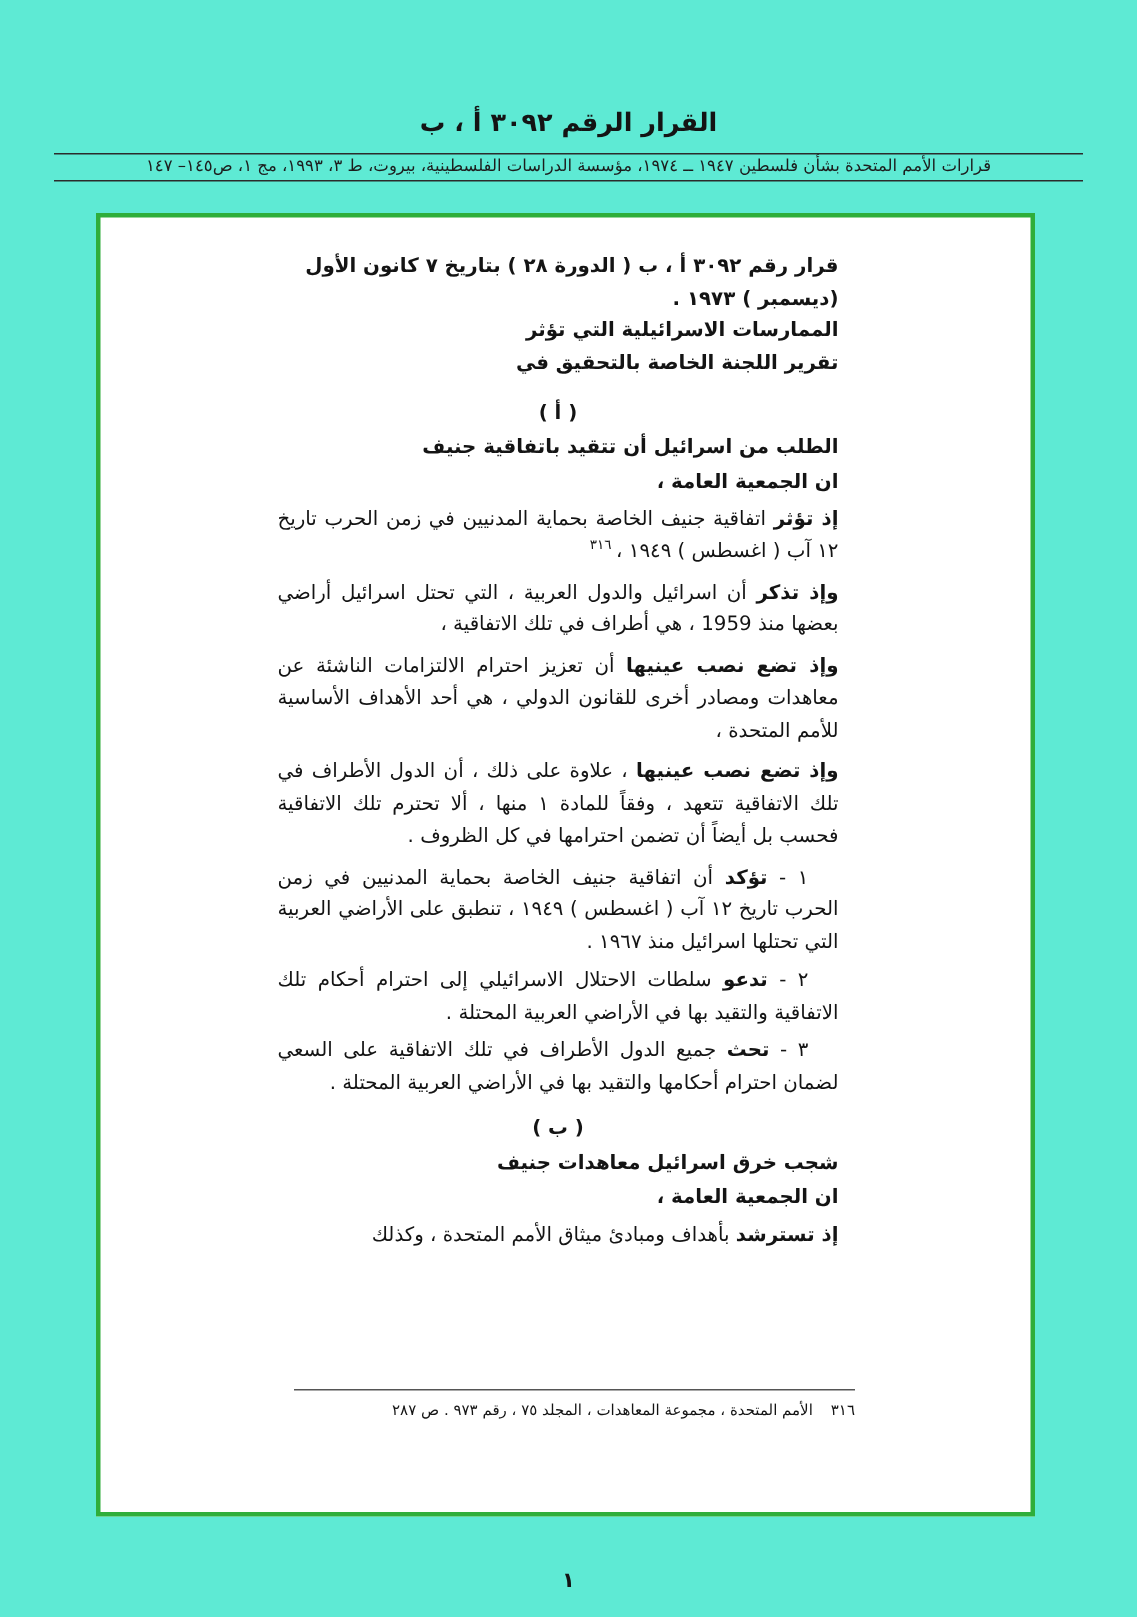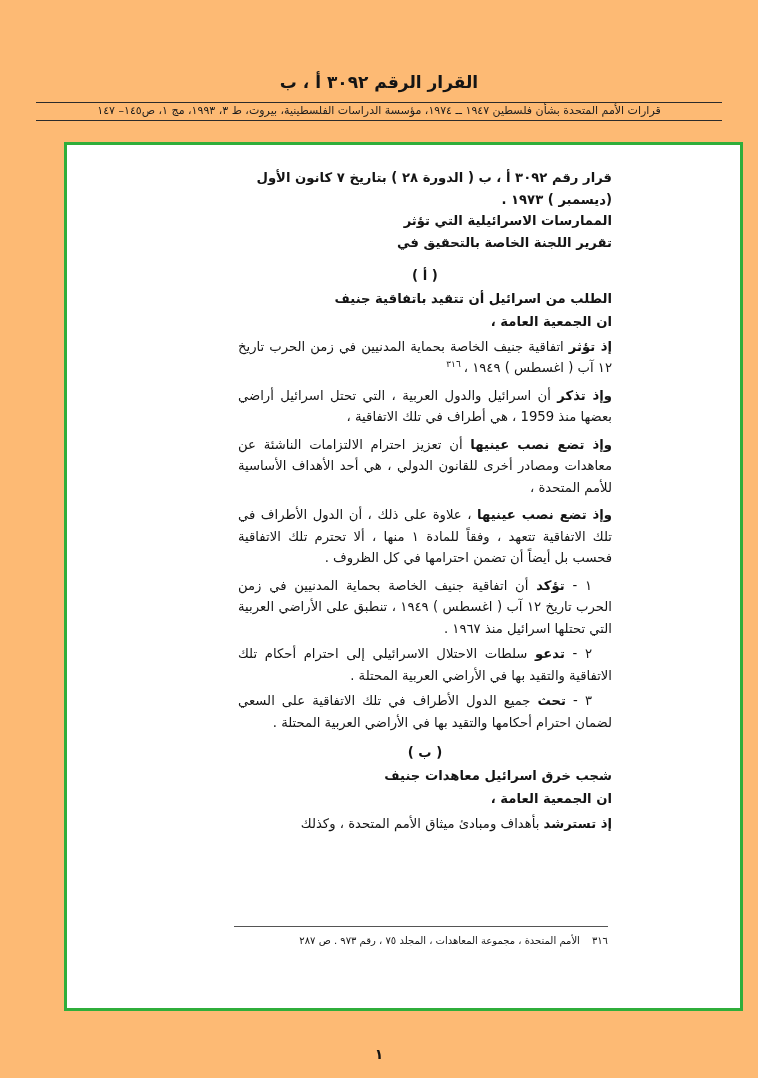--- a/index.html
+++ b/index.html
@@ -5,21 +5,21 @@
   html, body { margin: 0; padding: 0; }
   body {
     width: 758px; height: 1078px;
     background: #e9e9e9;
     font-family: "DejaVu Sans", sans-serif;
     color: #141414;
   }
   .page {
     position: relative;
     width: 758px; height: 1078px;
-    background: #fdba74;
+    background: #5eead4;
     overflow: hidden;
   }
 
   
   .doc-header {
     position: absolute;
     top: 72px; left: 36px; width: 686px;
     text-align: center;
   }
   .doc-title {
@@ -39,21 +39,21 @@
     font-size: 11px;
     line-height: 12px;
     color: #1c1c1c;
     white-space: nowrap;
   }
 
   
   .frame {
     position: absolute;
     left: 64px; top: 142px;
-    width: 679px; height: 869px;
+    width: 626px; height: 869px;
     border: 3.5px solid var(--frame-green, #2fae3b);
     background: #ffffff;
     box-sizing: border-box;
   }
   .text-col {
     position: absolute;
     top: 22px; right: 128px;
     width: 374px;
     direction: rtl;
     font-size: 13.2px;
@@ -87,21 +87,21 @@
   sup.fn-ref {
     font-size: 9px;
     line-height: 0;
     vertical-align: super;
     margin-right: 3px;
   }
 
   
   .footnote {
     position: absolute;
-    right: 132px; bottom: 60px;
+    right: 117px; bottom: 60px;
     width: 374px;
     direction: rtl;
     font-size: 10px;
     line-height: 14px;
     border-top: 1px solid #555;
     padding-top: 7px;
     text-align: right;
   }
   .fn-num { margin-left: 12px; }
 

